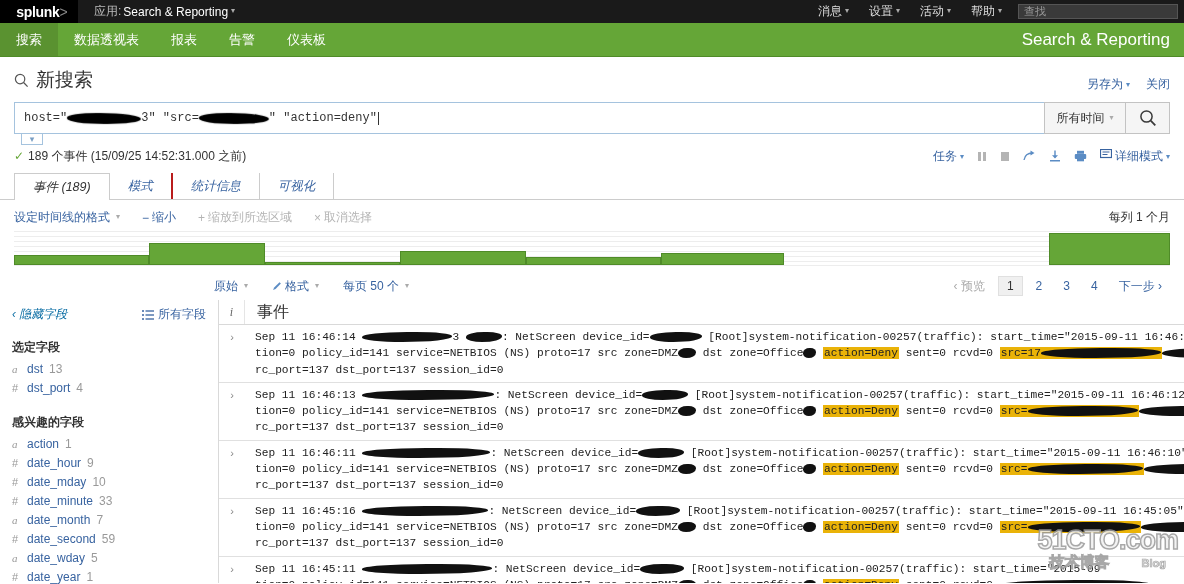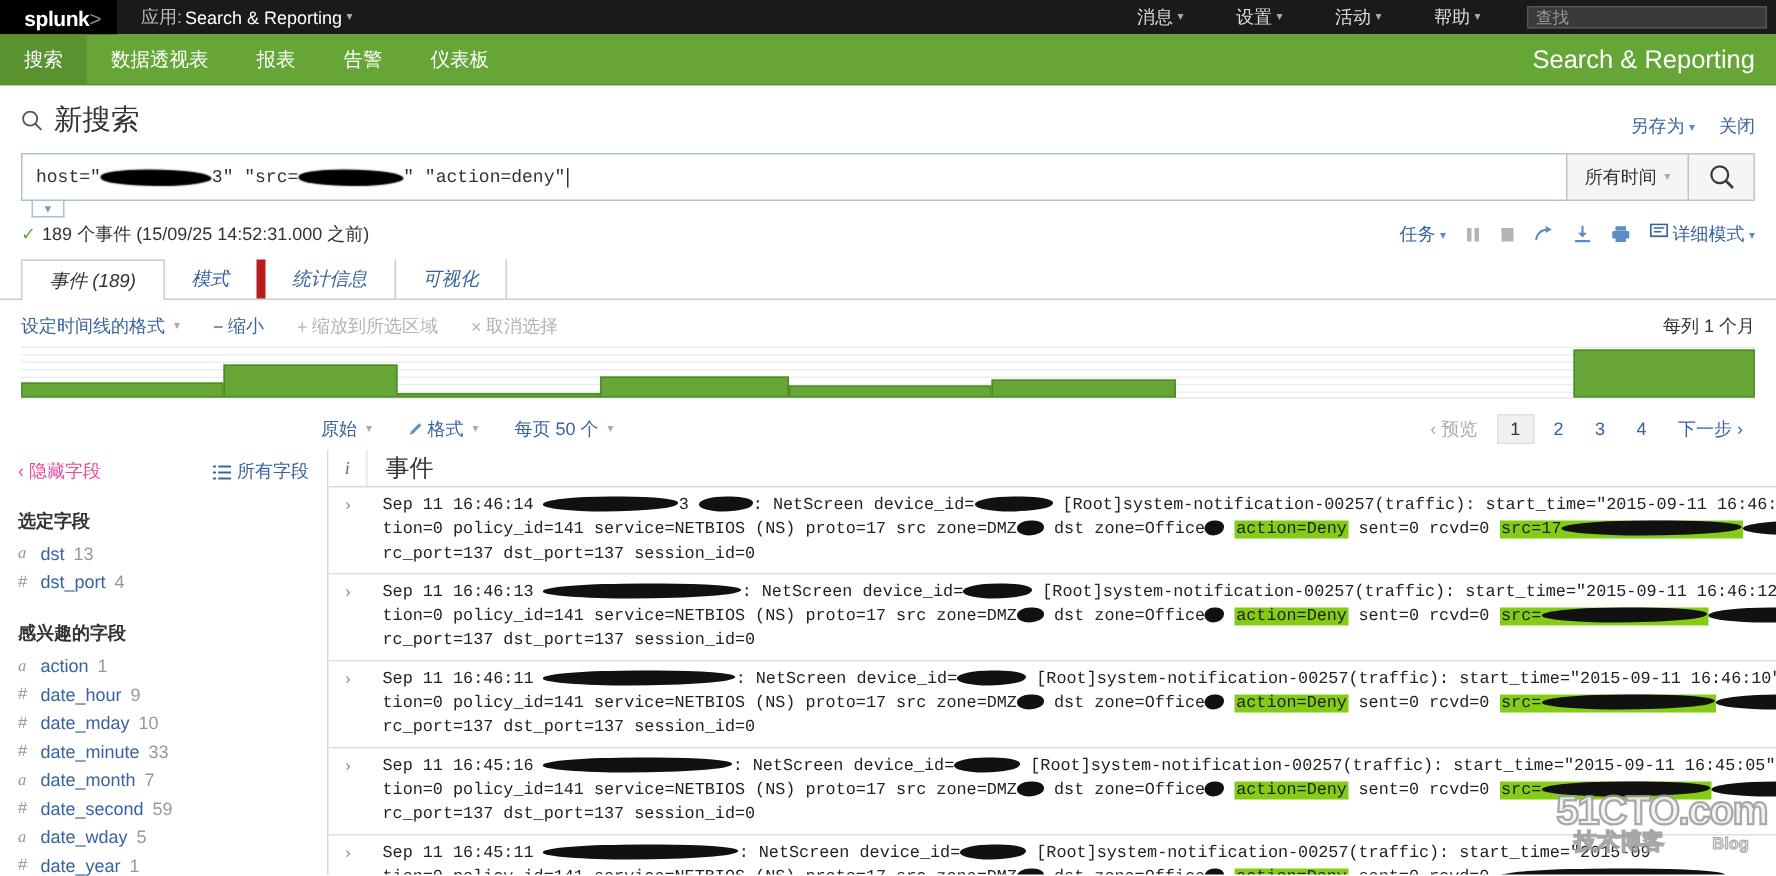--- a/index.html
+++ b/index.html
@@ -26,21 +26,21 @@
   .logo-text {
     color: #fff; font-weight: bold; font-size: 14px; letter-spacing: -0.3px;
     font-family: "Liberation Sans", sans-serif;
   }
   .logo-chev { color: #888; font-weight: normal; font-size: 14px; }
   .app-cell {
     display: flex; align-items: center; padding: 0 16px; color: #ccc; font-size: 12px;
   }
   .app-cell .lbl { color: #bbb; }
   .app-cell .val { color: #fff; margin-left: 2px; }
-  .topbar-right { margin-left: auto; display: flex; align-items: center; gap: 15px; padding-right: 6px; }
+  .topbar-right { margin-left: auto; display: flex; align-items: center; gap: 0px; padding-right: 6px; }
   .tb-item {
     color: #ddd; font-size: 12px; padding: 0 10px; display: flex; align-items: center;
     height: 22px; white-space: nowrap;
   }
   .caret { font-size: 8px; margin-left: 3px; color: #aaa; display:inline-block; transform: translateY(-1px); }
   .find-box {
     width: 160px; height: 15px; background: #3a3a3a; border: 1px solid #555;
     margin-left: 6px; display: flex; align-items: center; padding: 0 5px;
     color: #999; font-size: 11px;
   }
@@ -146,21 +146,21 @@
   .res-ctl { color: #3863a0; display:flex; align-items:center; gap:3px; white-space:nowrap;}
   .pager { margin-left: auto; display: flex; align-items: center; gap: 5px; }
   .pg { color: #3863a0; padding: 2px 8px; font-size: 12px; white-space:nowrap;}
   .pg.dim { color: #aaa; }
   .pg.cur { background: #f0f0f0; color: #333; border: 1px solid #e0e0e0; }
 
   
   .body-row { display: flex; padding: 0 0 0 0; height: 283px; }
   .sidebar { width: 218px; padding: 6px 12px 0 12px; flex-shrink: 0; }
   .sb-head { display: flex; align-items: center; font-size: 12px; }
-  .sb-hide { color: #ec4899; white-space: nowrap; }
+  .sb-hide { color: #0369a1; white-space: nowrap; font-style: italic; }
   .sb-all { margin-left: auto; color: #3863a0; display:flex; align-items:center; gap:4px; white-space:nowrap;}
   .sb-sec-title { font-size: 12px; color: #333; font-weight: bold; margin-top: 16px; margin-bottom: 4px; }
   .sb-field { display: flex; align-items: center; gap: 6px; font-size: 12px; line-height: 19px; }
   .f-type { color: #999; font-size: 11px; width: 9px; display:inline-block; }
   .f-type.a { font-style: italic; font-family: "Liberation Serif", serif; }
   .f-name { color: #3863a0; }
   .f-cnt { color: #999; }
 
   
   .events { flex: 1; border-left: 1px solid #d9d9d9; position: relative; overflow: hidden; }
@@ -180,21 +180,21 @@
   .ev-exp {
     width: 26px; display: flex; justify-content: center; padding-top: 2px;
     color: #888; font-size: 11px; flex-shrink: 0;
   }
   .ev-txt {
     flex: 1; padding-left: 10px; padding-right: 4px;
     font-family: "Liberation Mono", "DejaVu Sans Mono", monospace;
     font-size: 11.2px; line-height: 16.3px; color: #222;
     white-space: nowrap; overflow: hidden;
   }
-  .hl { background: #84cc16; padding: 0 1px; margin-top: 16px; }
+  .hl { background: #eab308; padding: 0 1px; margin-top: 16px; }
   .smudge {
     display:inline-block; height: 10px; vertical-align: middle;
     background: #111; border-radius: 50% 40% 55% 45%;
     filter: blur(0.2px);
   }
 
   
   .watermark {
     position: absolute; right: 6px; bottom: 12px; pointer-events: none;
     text-align: center; opacity: 0.85; user-select:none;
@@ -359,21 +359,21 @@
           </span><span>详细模式</span><span class="caret">▾</span>
         </span>
       </div>
     </div>
   </div>
 
   <div class="tabs2" style="margin-top:7px; padding-left:14px;font-style:italic;">
     <div class="tab2 active" style="border:1px solid #ccc; border-bottom:none; background:#fff; margin-bottom:-1px; height:27px;">
       <span>事件 (189)</span>
     </div>
-    <div class="tab2" style="border-right:6px solid #b91c1c;justify-content:flex-end;">
+    <div class="tab2" style="border-right:2px solid #b91c1c;justify-content:flex-end;">
       <span>模式</span>
     </div>
     <div class="tab2" style="border-right:1px solid #ccc;">
       <span>统计信息</span>
     </div>
     <div class="tab2" style="border-right:1px solid #ccc;">
       <span>可视化</span>
     </div>
   </div>
 

